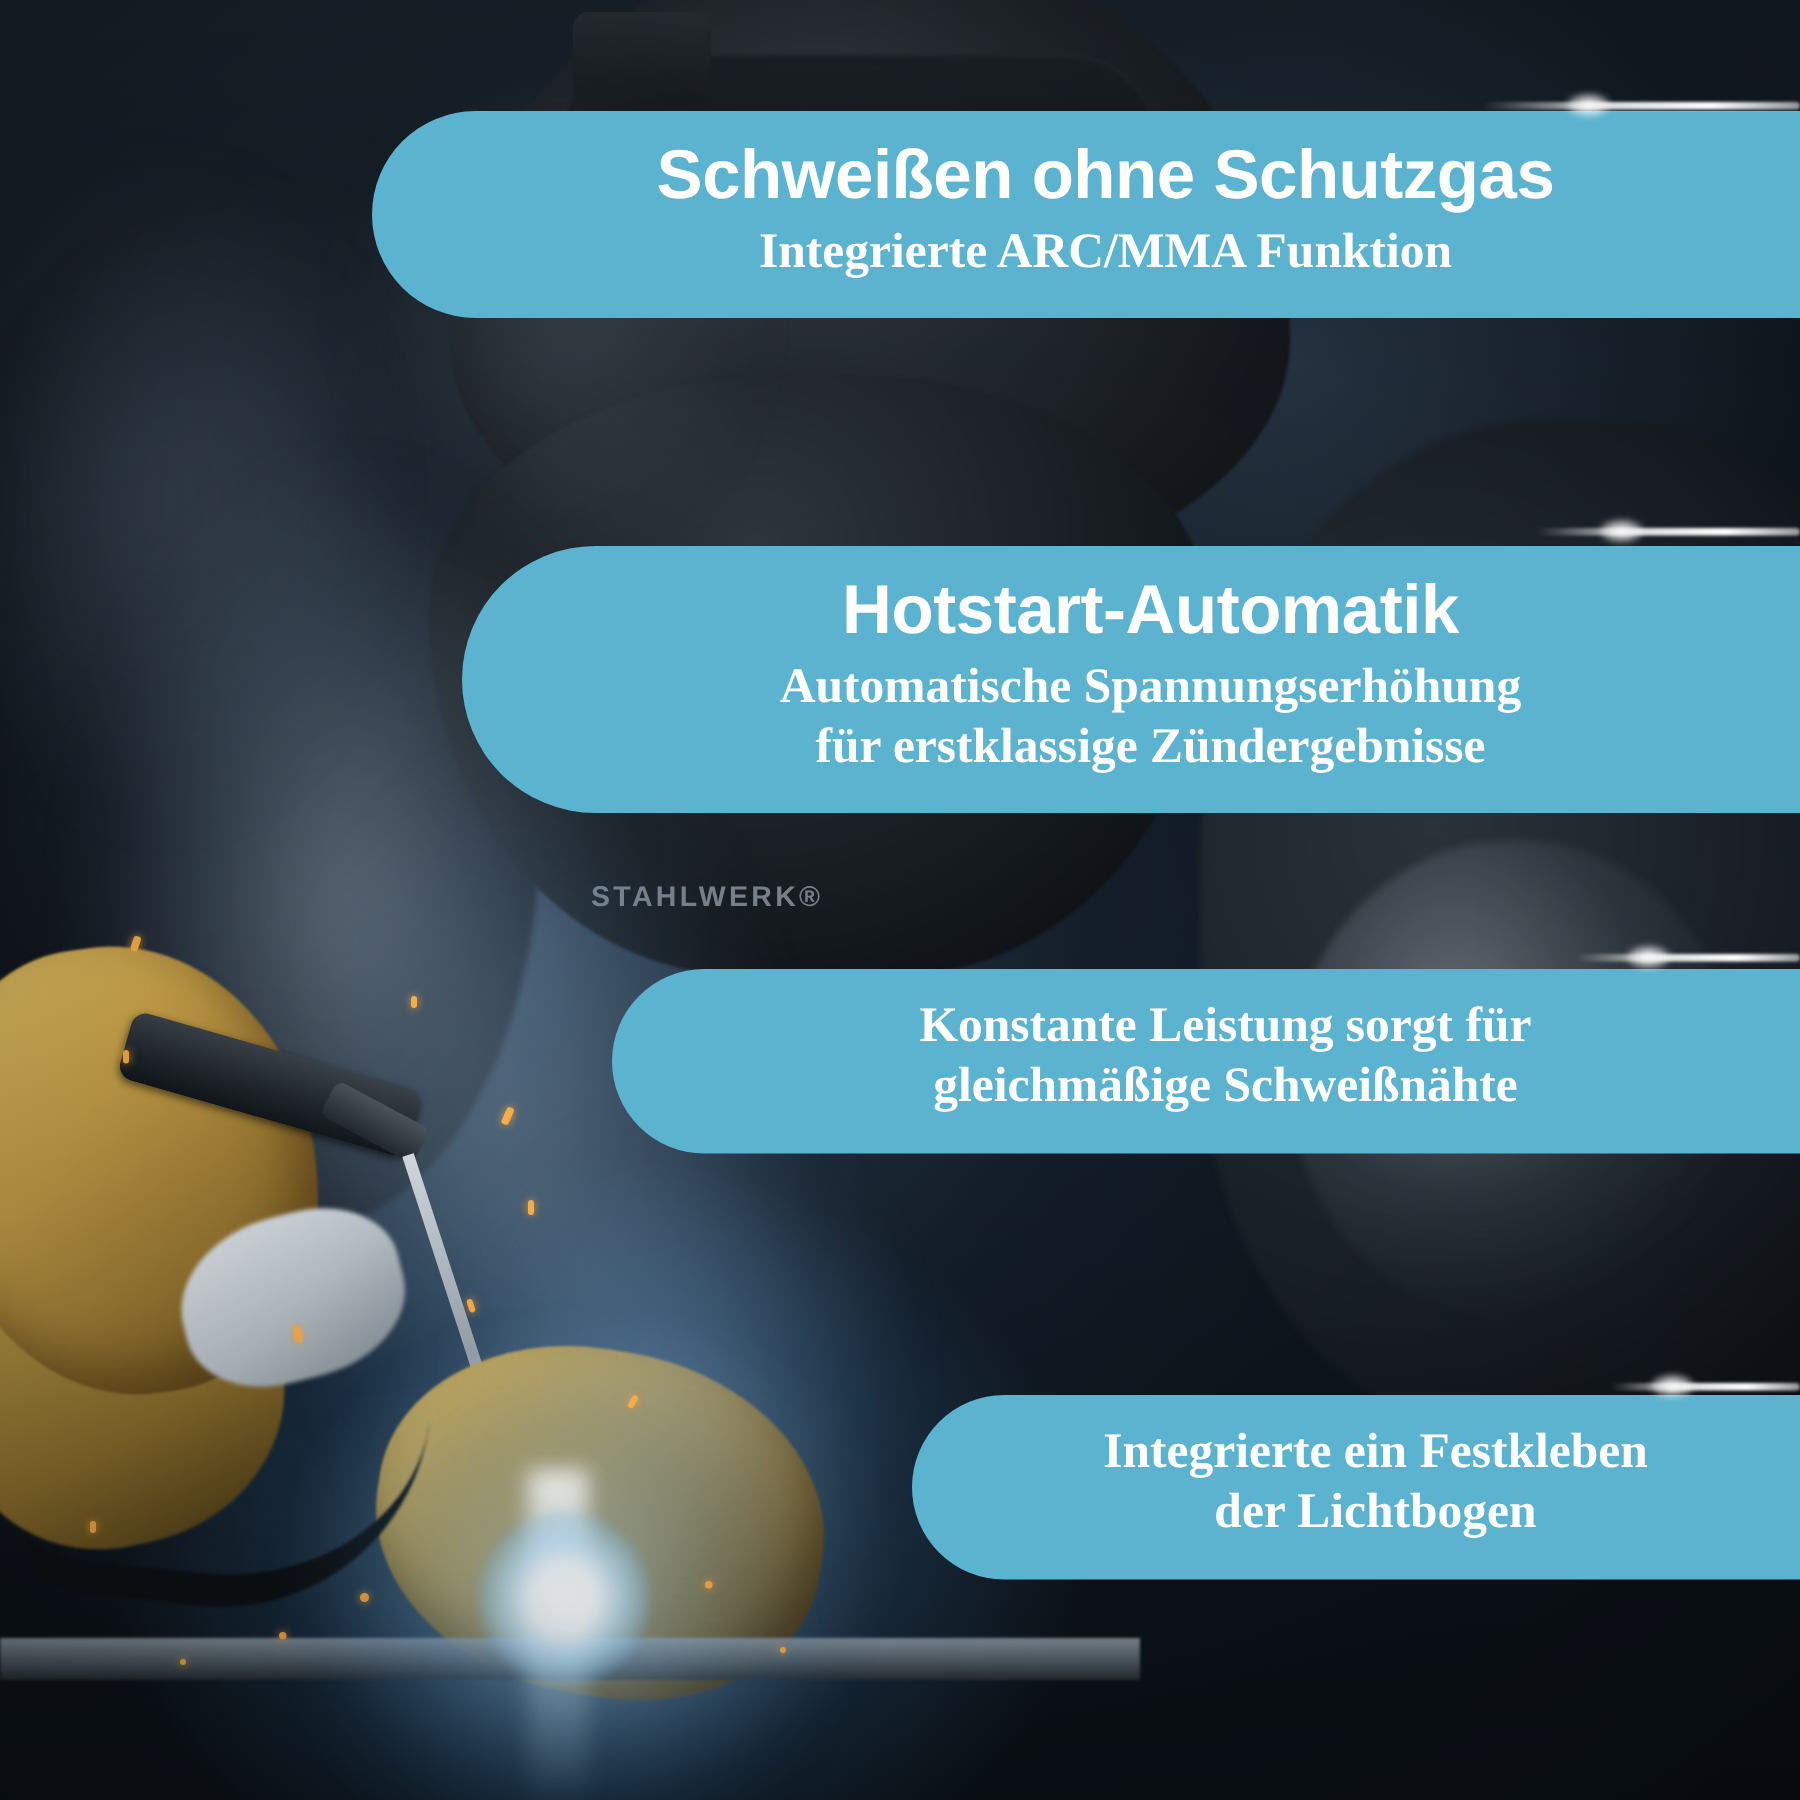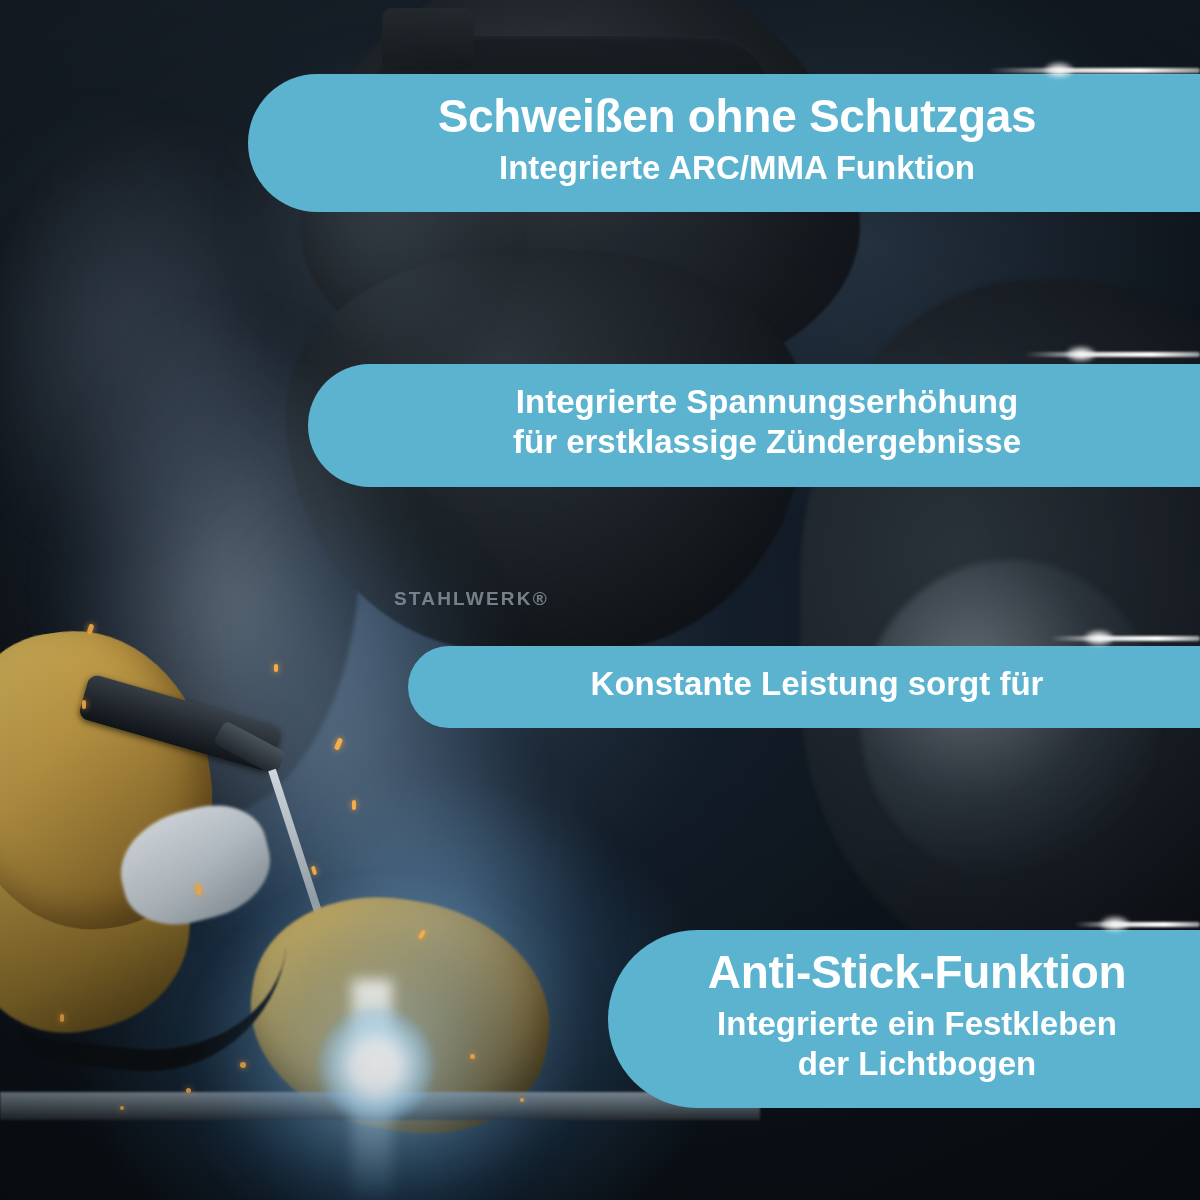--- a/index.html
+++ b/index.html
@@ -260,21 +260,21 @@
     letter-spacing: -0.3px;
     margin: 0 0 6px 0;
     white-space: nowrap;
   }
   .feature-desc {
     font-size: 33px;
     font-weight: 600;
     line-height: 1.22;
     margin: 0;
   }
-  .feature-desc .line { display: block; }
+  .feature-desc .line { display: block; font-family: Liberation Serif, serif; }
 
   
   .streak {
     position: absolute;
     height: 5px;
     background: linear-gradient(90deg, rgba(255,255,255,0) 0%, rgba(255,255,255,0.85) 40%, #ffffff 72%, rgba(255,255,255,0.55) 100%);
     filter: blur(1.2px);
     border-radius: 4px;
   }
   .streak.k1 { right: 0;   top: 68px;  width: 212px; }
@@ -359,34 +359,35 @@
   <div class="features">
 
     <div class="feature f1">
       <div class="feature-title">Schweißen ohne Schutzgas</div>
       <div class="feature-desc">
         <span class="line">Integrierte ARC/MMA Funktion</span>
       </div>
     </div>
 
     <div class="feature f2">
+      <div class="feature-title">Hotstart-Automatik</div>
       <div class="feature-desc">
-        <span class="line">Integrierte Spannungserhöhung</span>
+        <span class="line">Automatische Spannungserhöhung</span>
         <span class="line">für erstklassige Zündergebnisse</span>
       </div>
     </div>
 
     <div class="feature f3">
       <div class="feature-desc">
         <span class="line">Konstante Leistung sorgt für</span>
+        <span class="line">gleichmäßige Schweißnähte</span>
       </div>
     </div>
 
     <div class="feature f4">
-      <div class="feature-title">Anti-Stick-Funktion</div>
       <div class="feature-desc">
         <span class="line">Integrierte ein Festkleben</span>
         <span class="line">der Lichtbogen</span>
       </div>
     </div>
 
     <div class="streak k1"></div>
     <div class="streak k2"></div>
     <div class="streak k3"></div>
     <div class="streak k4"></div>

